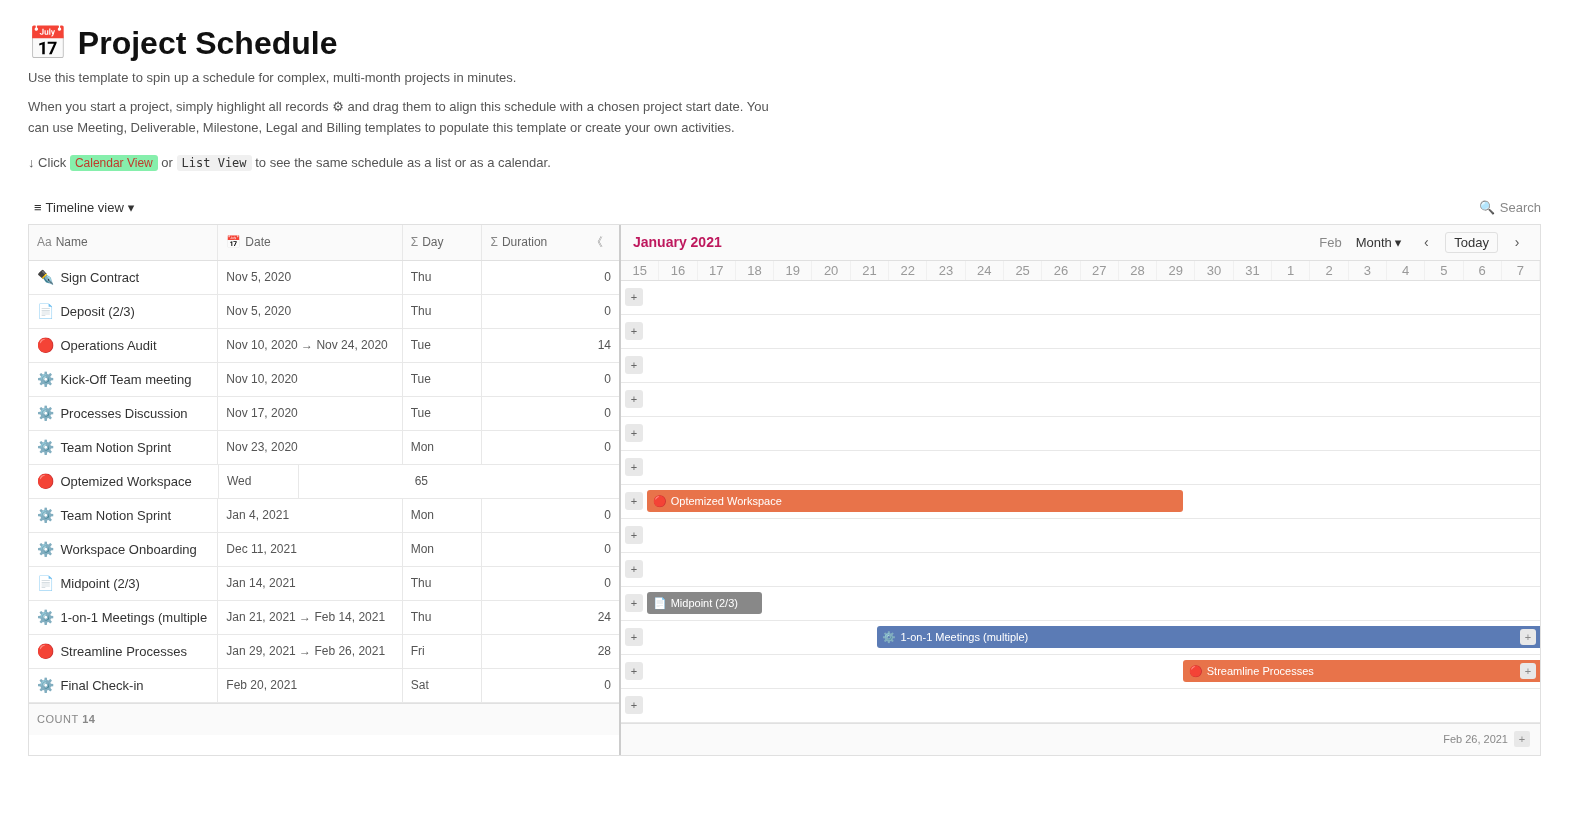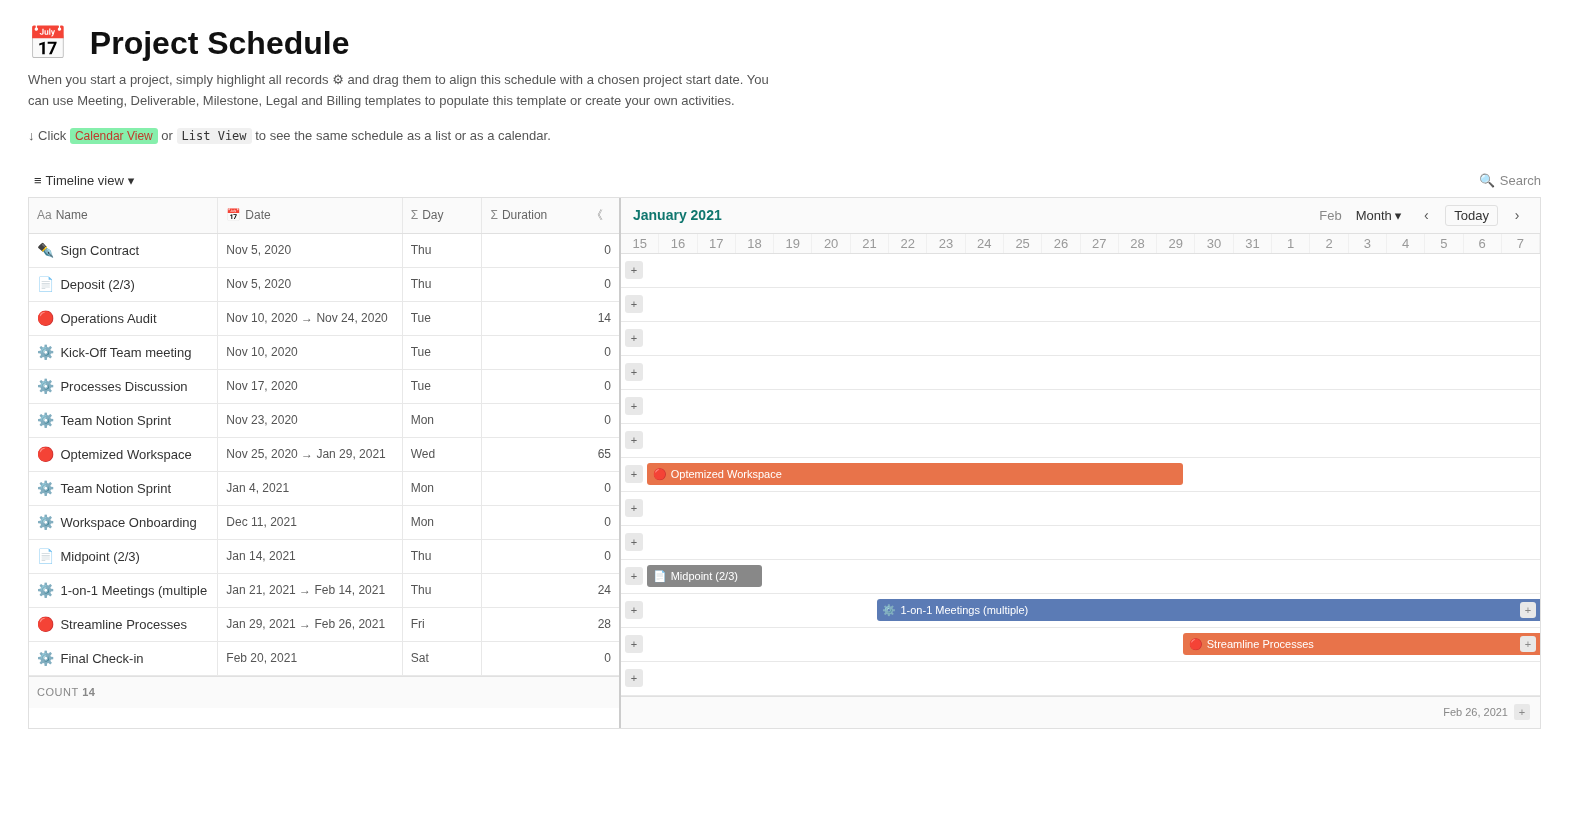--- a/index.html
+++ b/index.html
@@ -2,21 +2,21 @@
 <html><head>
   <meta charset="utf-8">
   <style>
     * { box-sizing: border-box; margin: 0; padding: 0; }
     body { font-family: -apple-system, BlinkMacSystemFont, 'Segoe UI', sans-serif; font-size: 13px; background: #fff; color: #333; overflow-x: hidden; }
     
     .page-container { padding: 24px 28px; max-width: 1569px; }
     
     .page-header { display: flex; align-items: center; gap: 10px; margin-bottom: 8px; }
     .page-title-icon { font-size: 32px; }
-    .page-title { font-size: 32px; font-weight: 700; color: #111; margin-left: 12px; }
+    .page-title { font-size: 32px; font-weight: 700; color: #111; }
     
     .page-subtitle { font-size: 13px; color: #555; margin-bottom: 12px; }
     
     .page-description { font-size: 13px; color: #555; line-height: 1.6; margin-bottom: 16px; max-width: 760px; }
     
     .instruction-line { font-size: 13px; color: #555; margin-bottom: 20px; }
     .badge { display: inline-block; padding: 1px 5px; border-radius: 3px; font-size: 12px; font-weight: 500; }
     .badge-red { background: #86efac; color: #c0392b; }
     .badge-mono { background: #f0f0f0; color: #333; font-family: monospace; }
     
@@ -49,21 +49,21 @@
     .row-icon { font-size: 14px; flex-shrink: 0; }
     .row-label { font-size: 13px; }
     
     .table-footer { display: flex; align-items: center; padding: 6px 8px; border-top: 1px solid #e0e0e0; font-size: 11px; color: #888; background: #fafafa; height: 32px; }
     .footer-count { font-variant: small-caps; letter-spacing: 0.5px; }
     
     
     .timeline-section { flex: 1; overflow: hidden; position: relative; }
     
     .timeline-header { display: flex; align-items: center; justify-content: space-between; border-bottom: 1px solid #e0e0e0; height: 36px; padding: 0 12px; background: #fafafa; }
-    .timeline-month-label { font-size: 14px; font-weight: 600; color: #0f766e; }
+    .timeline-month-label { font-size: 14px; font-weight: 600; color: #be185d; }
     .timeline-controls { display: flex; align-items: center; gap: 8px; }
     .month-selector { display: flex; align-items: center; gap: 3px; font-size: 13px; color: #333; cursor: pointer; padding: 2px 6px; border-radius: 3px; }
     .nav-btn { width: 22px; height: 22px; display: flex; align-items: center; justify-content: center; border-radius: 3px; cursor: pointer; color: #555; font-size: 14px; }
     .today-btn { font-size: 13px; color: #333; cursor: pointer; padding: 2px 8px; border: 1px solid #e0e0e0; border-radius: 3px; }
     
     .timeline-dates { display: flex; border-bottom: 1px solid #e0e0e0; height: 20px; background: #fafafa; overflow: hidden; }
     .date-cell { flex: 1; display: flex; align-items: center; justify-content: center; font-size: 13px; color: #999; border-right: 1px solid #f0f0f0; min-width: 0; }
     
     .timeline-rows { overflow: hidden; }
     .timeline-row { display: flex; align-items: center; border-bottom: 1px solid #e8e8e8; height: 34px; position: relative; }
@@ -77,20 +77,21 @@
 </head>
 <body>
 
 <div class="page-container">
 
   <div class="page-header">
     <span class="page-title-icon">📅</span>
     <h1 class="page-title">Project Schedule</h1>
   </div>
 
+  <p class="page-subtitle">Use this template to spin up a schedule for complex, multi-month projects in minutes.</p>
 
   <p class="page-description">When you start a project, simply highlight all records ⚙ and drag them to align this schedule with a chosen project start date. You can use Meeting, Deliverable, Milestone, Legal and Billing templates to populate this template or create your own activities.</p>
 
   <div class="instruction-line">
     <span>↓ Click</span>
     <span class="badge badge-red">Calendar View</span>
     <span> or </span>
     <span class="badge badge-mono">List View</span>
     <span>to see the same schedule as a list or as a calendar.</span>
   </div>
@@ -188,21 +189,20 @@
     </div>
     <div class="cell-date">Nov 23, 2020</div>
     <div class="cell-day">Mon</div>
     <div class="cell-duration">0</div>
   </div>
           <div class="table-row">
     <div class="cell-name">
       <span class="row-icon">🔴</span>
       <span class="row-label">Optemized Workspace</span>
     </div>
-    <div class="cell-date">Nov 25, 2020 → Jan 29, 2021</div>
     <div class="cell-day">Wed</div>
     <div class="cell-duration">65</div>
   </div>
           <div class="table-row">
     <div class="cell-name">
       <span class="row-icon">⚙️</span>
       <span class="row-label">Team Notion Sprint</span>
     </div>
     <div class="cell-date">Jan 4, 2021</div>
     <div class="cell-day">Mon</div>

